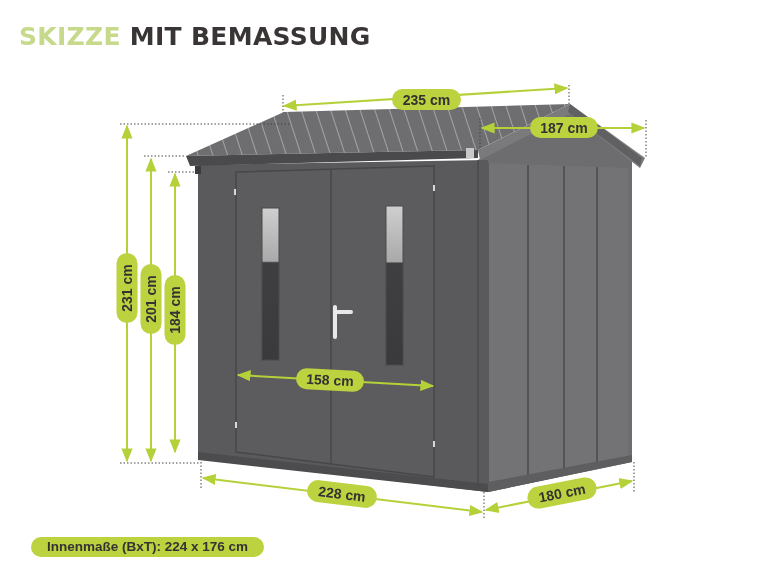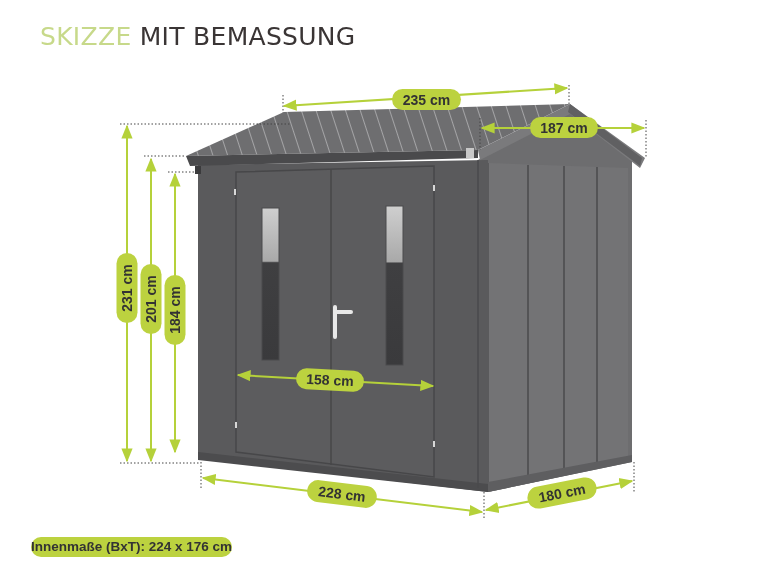--- a/index.html
+++ b/index.html
@@ -1,22 +1,22 @@
 <!DOCTYPE html>
 <html><head>
   <meta charset="utf-8">
   <style>
     html, body { margin: 0; padding: 0; background: #ffffff; }
     body { width: 780px; height: 585px; position: relative; overflow: hidden; font-family: "Liberation Sans", sans-serif; }
-    .title { position: absolute; left: 40px; top: 22px; font-size: 25px; font-weight: normal; letter-spacing: 0.3px; white-space: nowrap; font-family: "DejaVu Sans", sans-serif; }
+    .title { position: absolute; left: 19px; top: 22px; font-size: 25px; font-weight: bold; letter-spacing: 0.3px; white-space: nowrap; font-family: "DejaVu Sans", sans-serif; }
     .title .accent { color: #c7d98a; }
     .title .dark { color: #3a3535; }
     svg.diagram { position: absolute; left: 0; top: 0; }
     .pill-text { font-family: "Liberation Sans", sans-serif; font-weight: bold; font-size: 14px; fill: #333333; }
-    .footer { position: absolute; left: 31px; top: 537px; height: 20px; padding: 0 0; border-radius: 10px; background: #bcd23f; color: #333333; font-weight: bold; font-size: 13.5px; line-height: 20px; white-space: nowrap; }
+    .footer { position: absolute; left: 31px; top: 537px; height: 20px; padding: 0 16px; border-radius: 10px; background: #bcd23f; color: #333333; font-weight: bold; font-size: 13.5px; line-height: 20px; white-space: nowrap; }
   </style>
 </head>
 <body>
 
 <div class="title">
   <span class="accent">SKIZZE</span>
   <span class="dark">MIT BEMASSUNG</span>
 </div>
 
 <svg class="diagram" width="780" height="585" viewBox="0 0 780 585">

